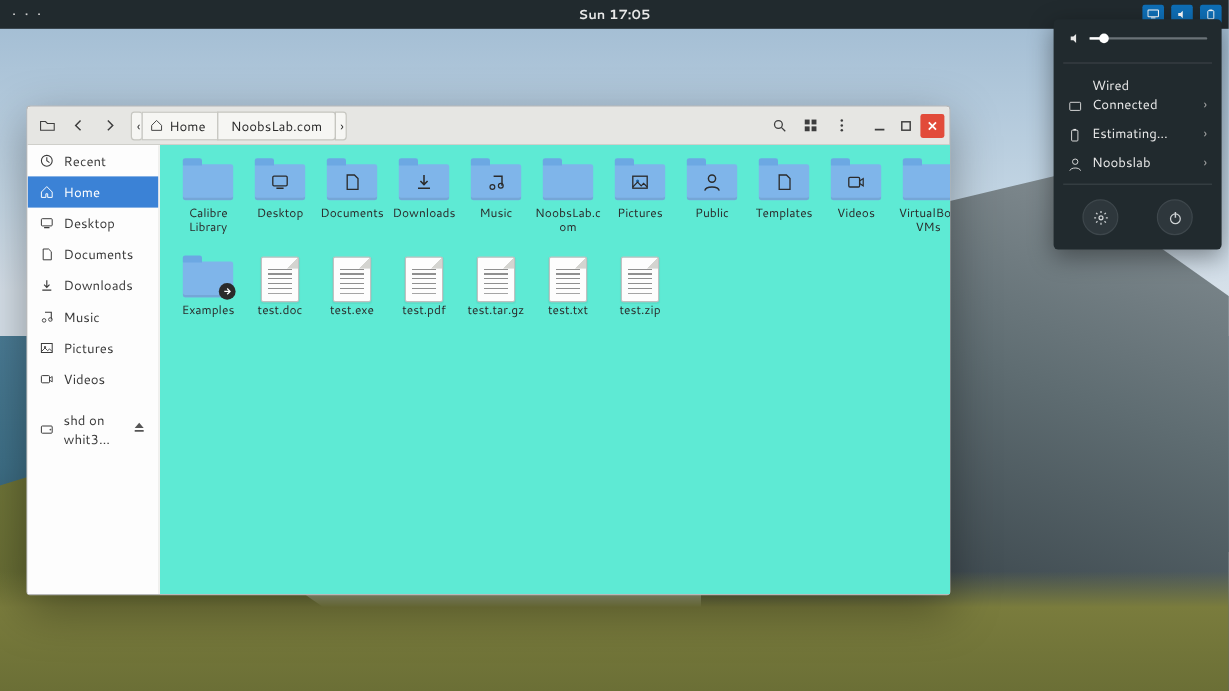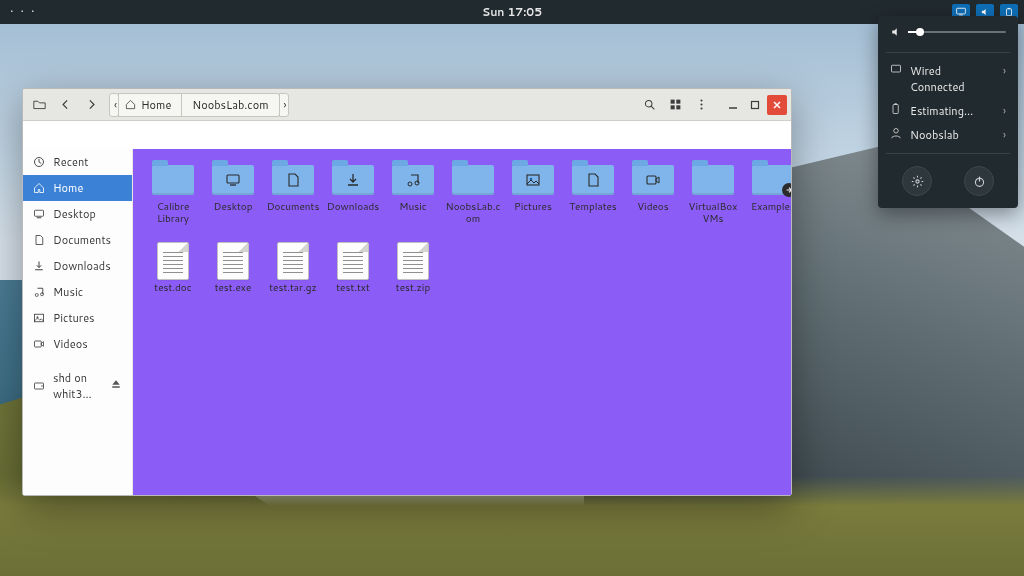--- a/index.html
+++ b/index.html
@@ -37,21 +37,21 @@
 .sys-menu {
   position:absolute; right:6px; top:16px; width:140px;
   background:#212a2e; color:#e8e8e8; border-radius:4px;
   padding:8px 8px 12px; font-size:11px; z-index:30;
   box-shadow:0 6px 20px rgba(0,0,0,.4);
 }
 .sys-menu .vol-row { display:flex; align-items:center; gap:6px; padding:2px 4px 8px;}
 .sys-menu .vol-track { flex:1; height:2px; background:#6a7277; border-radius:2px; position:relative;}
 .sys-menu .vol-fill { position:absolute; left:0; top:0; height:2px; width:12%; background:#fff;}
 .sys-menu .vol-knob { position:absolute; left:12%; top:-3px; width:8px; height:8px; border-radius:50%; background:#fff; transform:translateX(-50%);}
-.sys-row { display:flex; align-items:flex-start; gap:8px; padding:4px 4px; cursor:default;}
+.sys-row { display:flex; align-items:flex-end; gap:8px; padding:4px 4px; cursor:default;}
 .sys-row .chev { margin-left:auto; color:#aaa;}
 .sys-menu hr { border:none; border-top:1px solid #3a4246; margin:6px 0;}
 .sys-btns { display:flex; justify-content:space-around; padding-top:6px;}
 .round-btn { width:30px; height:30px; border-radius:50%; background:#2e373c; display:flex; align-items:center; justify-content:center; border:1px solid #3e474c;}
 .round-btn svg { width:13px; height:13px; fill:#cfd3d5; }
 .mini-ic { width:12px; height:12px; fill:#e8e8e8; flex:0 0 12px; }
 
 
 .win {
   position:absolute; left:22px; top:88px; width:770px; height:408px;
@@ -73,30 +73,30 @@
   border-radius:3px; position:relative;}
 .path-seg.home { padding-left:6px; gap:5px; }
 .path-seg + .path-seg { margin-left:-1px; border-top-left-radius:0; border-bottom-left-radius:0;}
 .path-seg.home { border-top-right-radius:0; border-bottom-right-radius:0;}
 .headerbar .spacer { flex:1; }
 .hb-right { display:flex; align-items:center; gap:2px;}
 .win-btn { width:20px; height:20px; display:flex; align-items:center; justify-content:center; border-radius:2px;}
 .win-btn.close { background:#e24b3a; }
 .win-btn.close svg { fill:#fff; }
 
-.body { flex:1; display:flex; min-height:0;margin-top:28px;}
+.body { flex:1; display:flex; min-height:0;}
 .sidebar { width:110px; background:#fdfdfd; border-right:1px solid #e8e8e4; font-size:11px; color:#3a3a3a; overflow-y:auto;}
 .sb-row { display:flex; align-items:center; gap:8px; padding:5px 10px; position:relative;}
 .sb-row.sel { background:#3b82d6; color:#fff;}
 .sb-row svg { width:12px; height:12px; fill:#555; flex:0 0 12px;}
 .sb-row.sel svg { fill:#fff;}
 .sb-row .eject { margin-left:auto; }
 .sb-sep { height:8px; }
 
-.content { flex:1; overflow:auto; background:#8b5cf6;}
+.content { flex:1; overflow:auto; background:#5eead4;}
 .grid { display:grid; grid-template-columns: repeat(11, 56px); gap:6px 4px;
   padding:14px 12px 20px; justify-content:start; row-gap:20px;}
 .item { width:56px; text-align:center; font-size:10px; color:#2b2b2b;}
 .item .ic { width:44px; height:34px; margin:0 auto 4px; position:relative; display:flex; align-items:center; justify-content:center;}
 .item .lbl { line-height:1.15; word-wrap:break-word; }
 .folder { width:42px; height:30px; background:#7fb5ea; border-radius:2px; position:relative;
   box-shadow:inset 0 -2px 0 rgba(0,0,0,.08);}
 .folder::before { content:""; position:absolute; top:-5px; left:0; width:16px; height:6px; background:#6ca8e3; border-radius:2px 2px 0 0;}
 .folder .glyph { position:absolute; inset:0; display:flex; align-items:center; justify-content:center;}
 .folder .glyph svg { width:16px; height:16px; fill:#1e62a3; }
@@ -408,20 +408,33 @@
                 </div>
               </div>
             </div>
             <div class="lbl">Pictures</div>
           </div>
           <div class="item">
             <div class="ic">
               <div class="folder">
                 <div class="glyph">
                   <svg viewBox="0 0 16 16">
+                    <circle cx="8" cy="5" r="3" fill="none" stroke="currentColor" stroke-width="1.2"></circle>
+                    <path d="M2 15c1-4 11-4 12 0" fill="none" stroke="currentColor" stroke-width="1.2"></path>
+                  </svg>
+                </div>
+              </div>
+            </div>
+            <div class="lbl">Public</div>
+          </div>
+          <div class="item">
+            <div class="ic">
+              <div class="folder">
+                <div class="glyph">
+                  <svg viewBox="0 0 16 16">
                     <path d="M4 2h6l3 3v9H4z" fill="none" stroke="currentColor" stroke-width="1.1"></path>
                   </svg>
                 </div>
               </div>
             </div>
             <div class="lbl">Templates</div>
           </div>
           <div class="item">
             <div class="ic">
               <div class="folder">
@@ -468,34 +481,42 @@
               </div>
             </div>
             <div class="lbl">test.exe</div>
           </div>
           <div class="item">
             <div class="ic">
               <div class="file">
                 <div class="lines"></div>
               </div>
             </div>
-            <div class="lbl">test.tar.gz</div>
+            <div class="lbl">test.pdf</div>
           </div>
           <div class="item">
             <div class="ic">
               <div class="file">
                 <div class="lines"></div>
               </div>
             </div>
-            <div class="lbl">test.txt</div>
+            <div class="lbl">test.tar.gz</div>
           </div>
           <div class="item">
             <div class="ic">
               <div class="file">
                 <div class="lines"></div>
               </div>
             </div>
+            <div class="lbl">test.txt</div>
+          </div>
+          <div class="item">
+            <div class="ic">
+              <div class="file">
+                <div class="lines"></div>
+              </div>
+            </div>
             <div class="lbl">test.zip</div>
           </div>
         </div>
     </div>
   </div>
 </div>
 
 </body></html>

